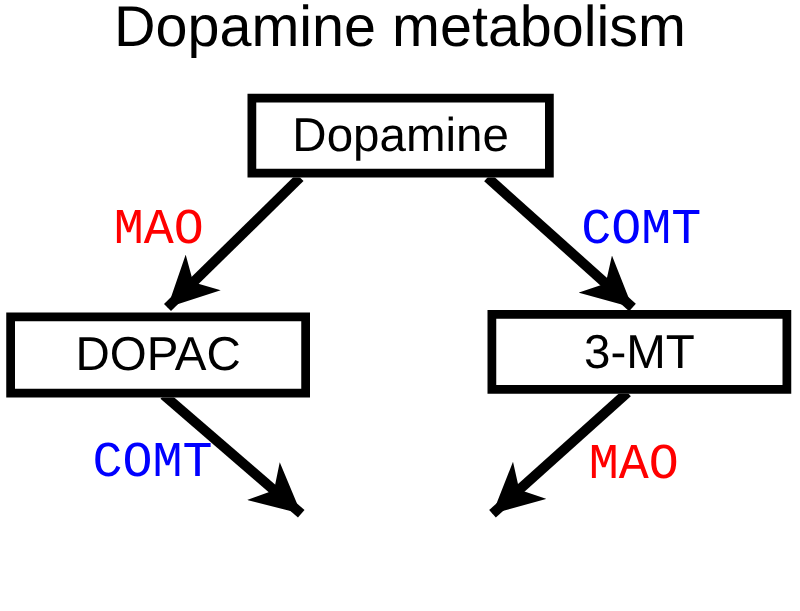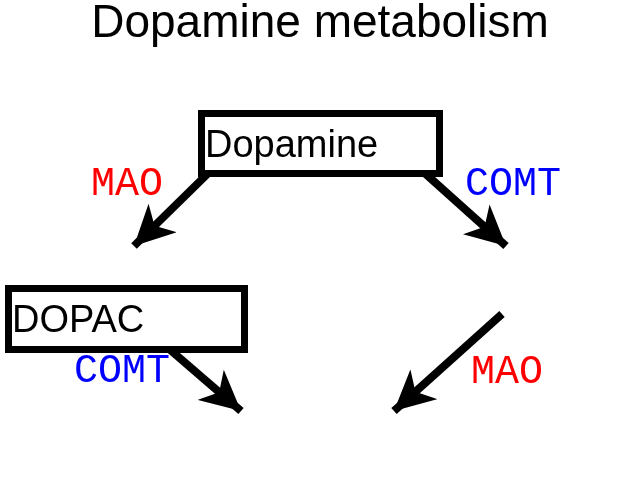--- a/index.html
+++ b/index.html
@@ -38,24 +38,24 @@
     stroke: #000000;
     stroke-width: 8;
   }
   .node {
     position: absolute;
     box-sizing: border-box;
     border: 7px solid #000000;
     background: #ffffff;
     display: flex;
     align-items: center;
+    justify-content: center;
     font-size: 38px;
     line-height: 1;
     color: #000000;
-    margin-top: 35px;
   }
   .node-dopamine { left: 198px; top: 75px;  width: 245px; height: 67px; }
   .node-dopac    { left: 5px;   top: 250px; width: 243px; height: 68px; }
   .node-3mt      { left: 390px; top: 248px; width: 243px; height: 67px; }
   .node-hva      { left: 198px; top: 415px; width: 245px; height: 68px; }
   .enzyme {
     position: absolute;
     transform: translate(-50%, -50%);
     font-size: 40px;
     line-height: 1;
@@ -87,20 +87,23 @@
   </svg>
 
   <div class="node node-dopamine">
     <span>Dopamine</span>
   </div>
 
   <div class="node node-dopac">
     <span>DOPAC</span>
   </div>
 
+  <div class="node node-3mt">
+    <span>3-MT</span>
+  </div>
 
 
   <div class="enzyme enzyme-mao-top" style="color: rgb(255, 0, 0);">MAO</div>
 
   <div class="enzyme enzyme-comt-top" style="color: rgb(0, 0, 255);">COMT</div>
 
   <div class="enzyme enzyme-comt-bottom" style="color: rgb(0, 0, 255);">COMT</div>
 
   <div class="enzyme enzyme-mao-bottom" style="color: rgb(255, 0, 0);">MAO</div>
 

